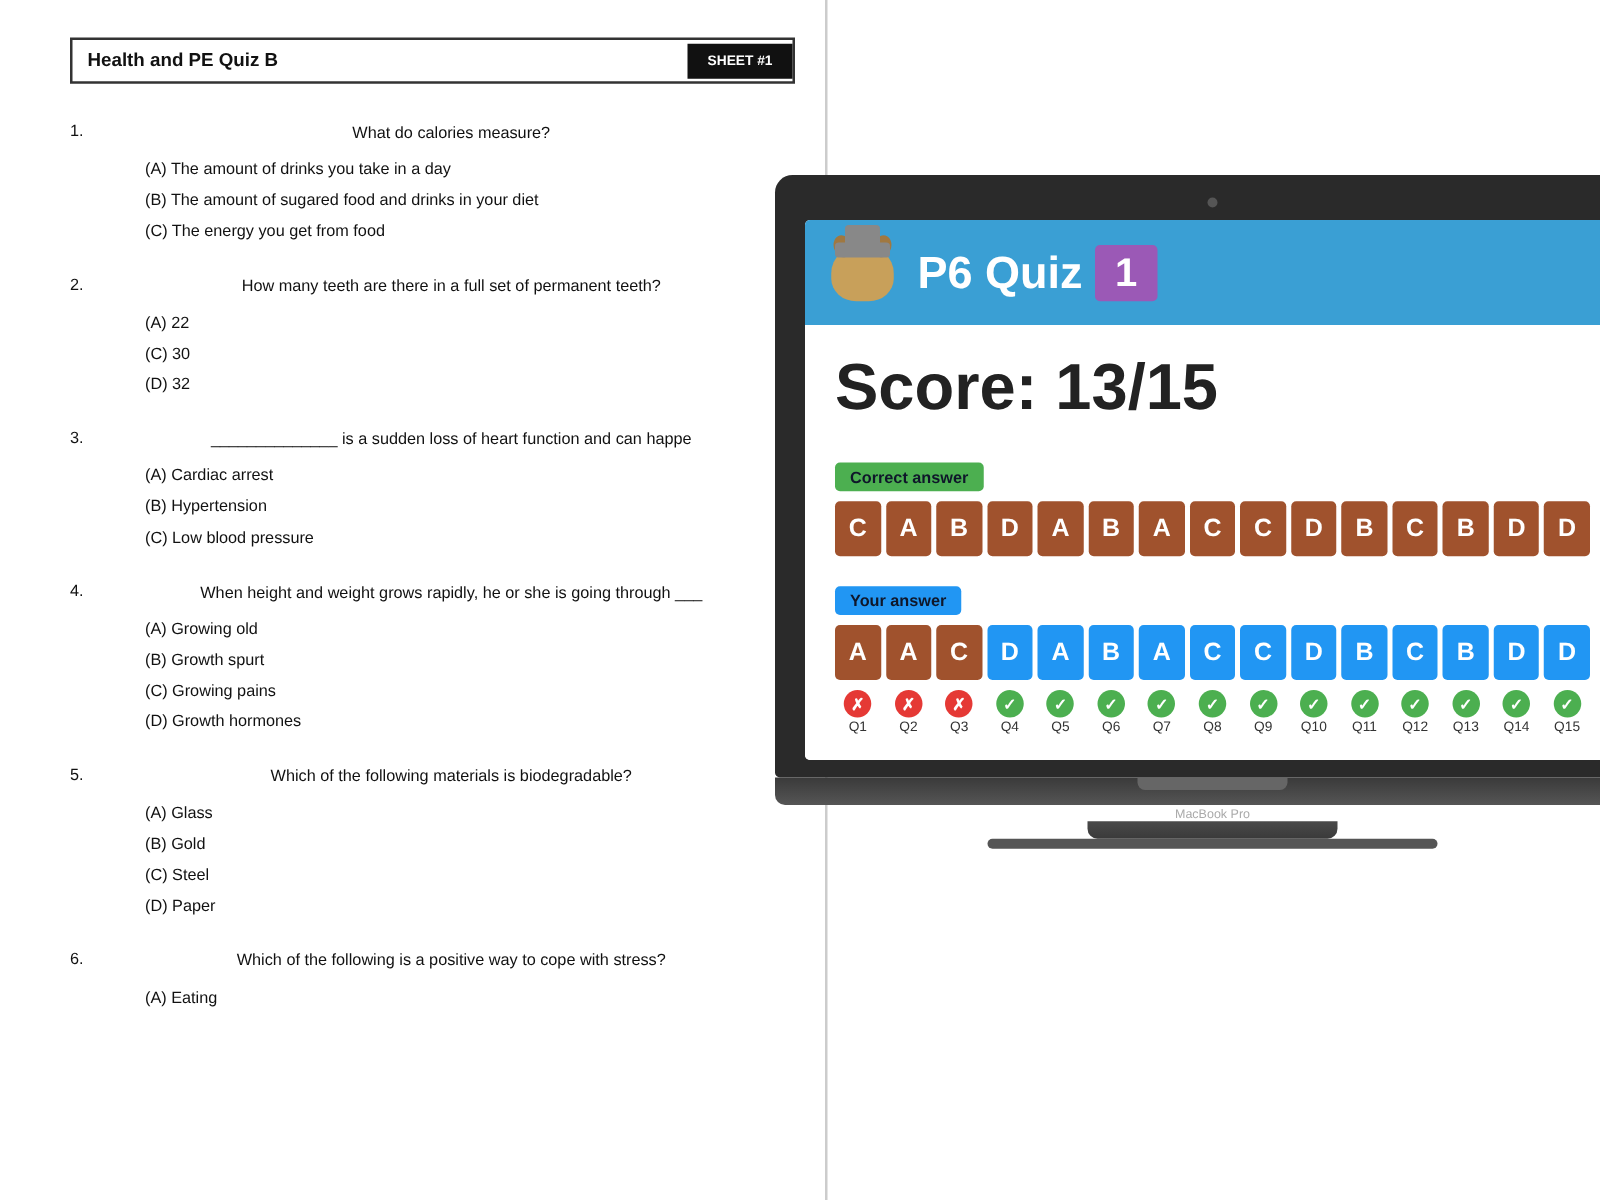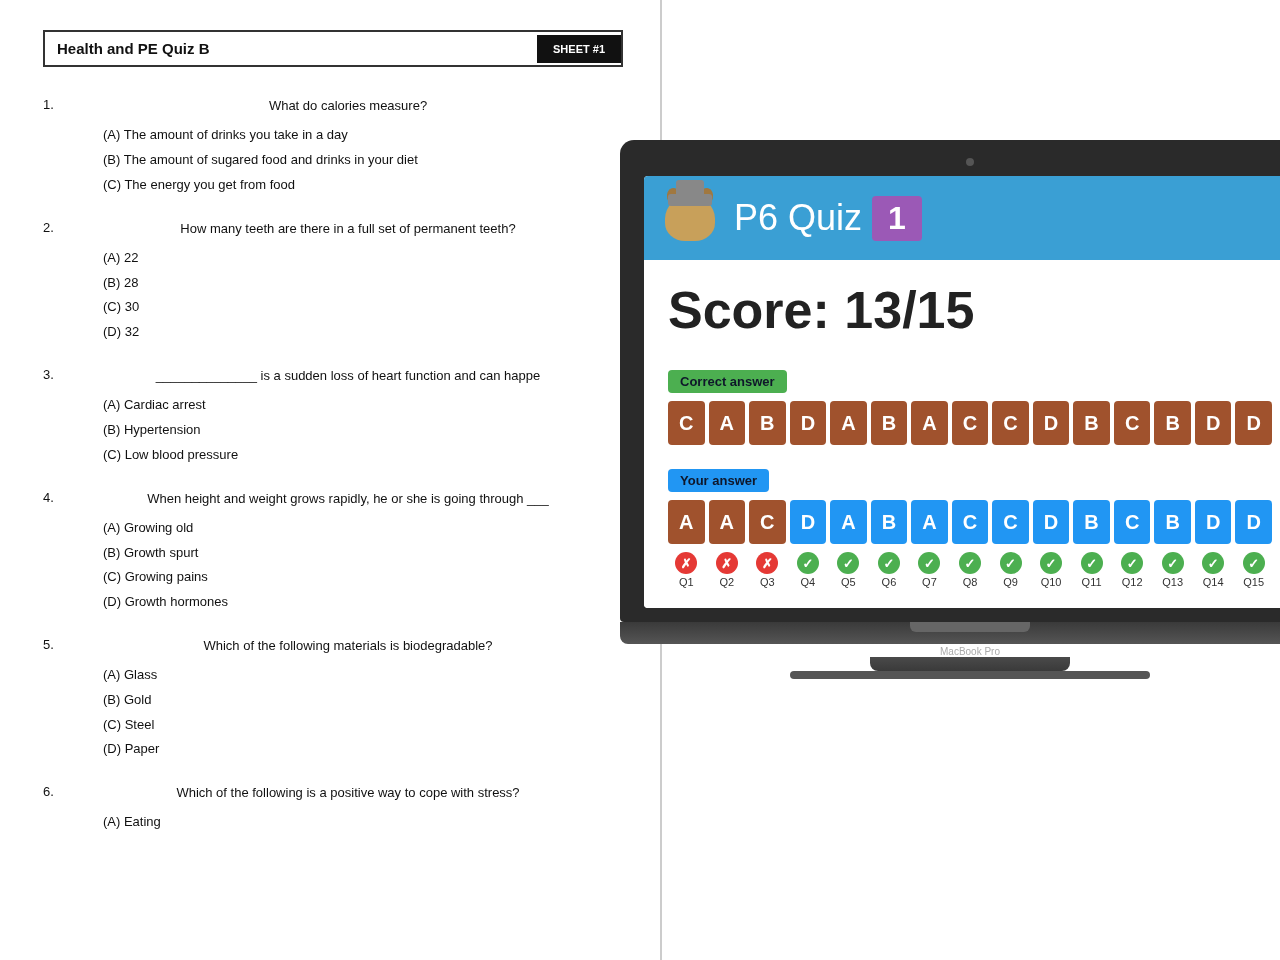--- a/index.html
+++ b/index.html
@@ -8,21 +8,21 @@
       height: 960px;
       background: #fff;
       font-family: Arial, sans-serif;
       overflow: hidden;
       position: relative;
     }
 
     
     .paper-section {
       position: absolute;
-      left: 3px;
+      left: 16px;
       top: 0;
       width: 660px;
       height: 960px;
       background: #fff;
       padding: 30px 40px;
     }
 
     .paper-header {
       display: flex;
       align-items: center;
@@ -181,21 +181,21 @@
     }
 
     .quiz-title-group {
       display: flex;
       align-items: center;
       gap: 10px;
     }
 
     .quiz-title-text {
       font-size: 36px;
-      font-weight: normal;
+      font-weight: bold;
       color: #fff;
       font-family: Arial, sans-serif;
     }
 
     .quiz-number-badge {
       background: #9b59b6;
       color: #fff;
       font-size: 32px;
       font-weight: bold;
       padding: 4px 16px;
@@ -345,21 +345,20 @@
           <div class="q-option">(A) The amount of drinks you take in a day</div>
           <div class="q-option">(B) The amount of sugared food and drinks in your diet</div>
           <div class="q-option">(C) The energy you get from food</div>
         </div>
       </div>
       <div class="question-block">
         <div class="q-number">2.</div>
         <div class="q-content">
           <div class="q-text">How many teeth are there in a full set of permanent teeth?</div>
           <div class="q-option">(A) 22</div>
-          <div class="q-option">(B) 28</div>
           <div class="q-option">(C) 30</div>
           <div class="q-option">(D) 32</div>
         </div>
       </div>
       <div class="question-block">
         <div class="q-number">3.</div>
         <div class="q-content">
           <div class="q-text">______________ is a sudden loss of heart function and can happe</div>
           <div class="q-option">(A) Cardiac arrest</div>
           <div class="q-option">(B) Hypertension</div>

